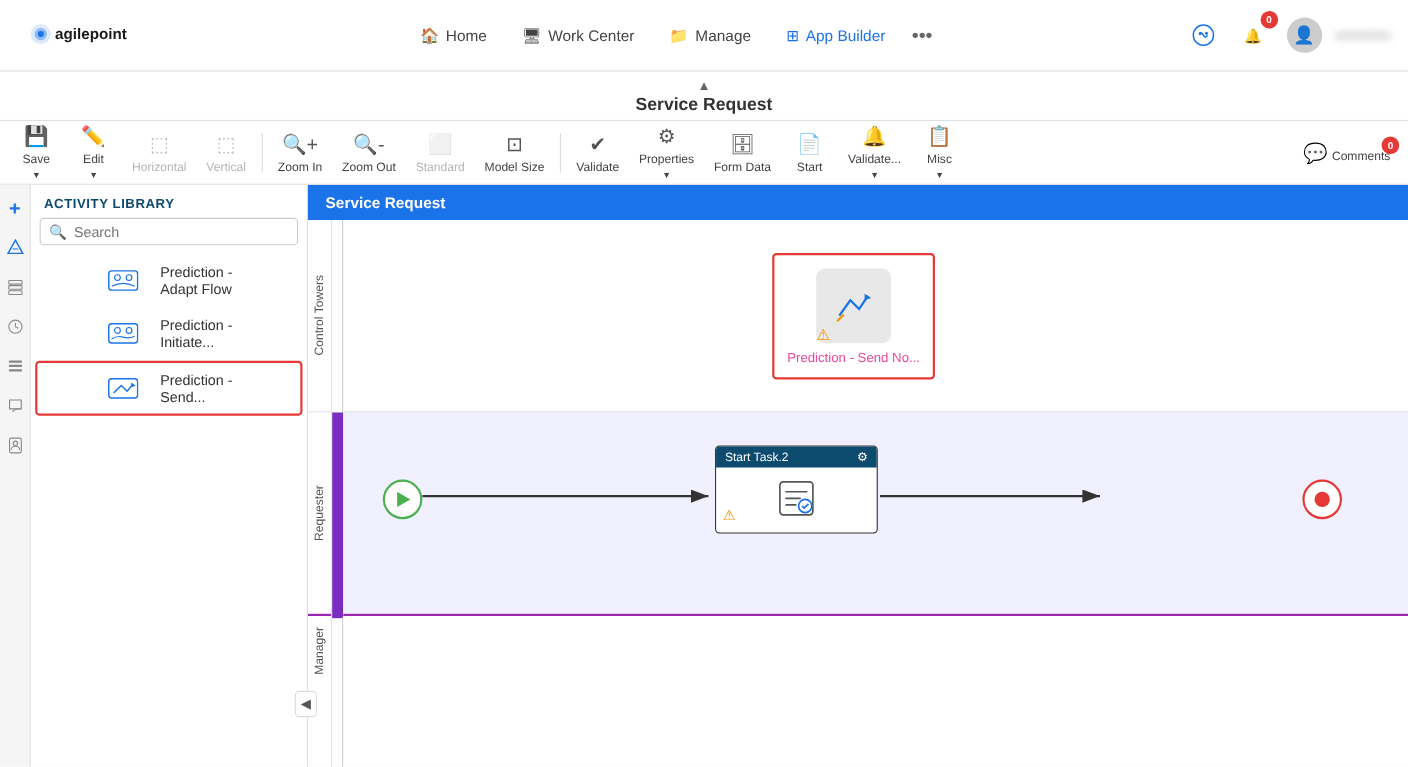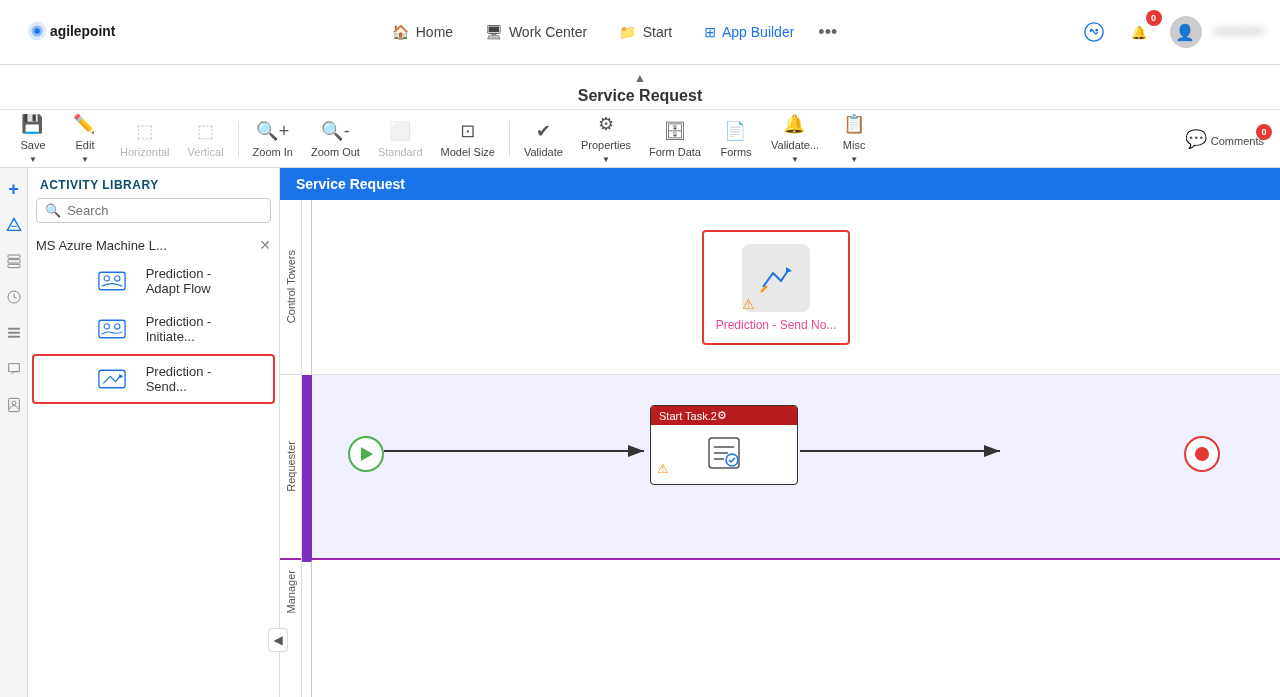--- a/index.html
+++ b/index.html
@@ -206,23 +206,23 @@
     .node-end-inner { width: 14px; height: 14px; background: #e53935; border-radius: 50%; }
 
     .node-task {
       position: absolute;
       left: 338px; top: 205px;
       width: 148px; height: 80px;
       border: 1px solid #333; border-radius: 4px; background: #fff;
       cursor: pointer;
     }
     .node-task-header {
-      background: #b91c1c; color: #fff;
+      background: #0c4a6e; color: #fff;
       font-size: 11px; padding: 3px 8px;
-      display: flex; align-items: center; 
+      display: flex; align-items: center; justify-content: space-between;
       border-radius: 3px 3px 0 0;
     }
     .node-task-body {
       display: flex; align-items: center; justify-content: center; height: 55px;
       position: relative;
     }
     .task-warning { position: absolute; bottom: 4px; left: 6px; font-size: 13px; color: #f59300; }
 
     
     .canvas-grid {
@@ -250,21 +250,21 @@
     <div class="nav-item">
       <span>🏠</span>
       <span>Home</span>
     </div>
     <div class="nav-item">
       <span>🖥</span>
       <span>Work Center</span>
     </div>
     <div class="nav-item">
       <span>📁</span>
-      <span>Start</span>
+      <span>Manage</span>
     </div>
     <div class="nav-item nav-item-active">
       <span>⊞</span>
       <span>App Builder</span>
     </div>
     <div class="nav-dots">•••</div>
   </div>
 
   <div class="nav-right">
     <div class="nav-icon-btn">
@@ -336,21 +336,21 @@
     <span class="tb-icon">⚙</span>
     <span class="tb-label">Properties</span>
     <span style="font-size:8px">▼</span>
   </div>
   <div class="toolbar-btn">
     <span class="tb-icon">🗄</span>
     <span class="tb-label">Form Data</span>
   </div>
   <div class="toolbar-btn">
     <span class="tb-icon">📄</span>
-    <span class="tb-label">Forms</span>
+    <span class="tb-label">Start</span>
   </div>
   <div class="toolbar-btn">
     <span class="tb-icon">🔔</span>
     <span class="tb-label">Validate...</span>
     <span style="font-size:8px">▼</span>
   </div>
   <div class="toolbar-btn">
     <span class="tb-icon">📋</span>
     <span class="tb-label">Misc</span>
     <span style="font-size:8px">▼</span>
@@ -414,24 +414,20 @@
     <div class="sidebar-inner">
       <div class="activity-library-header">
         <span>ACTIVITY LIBRARY</span>
       </div>
 
       <div class="search-box">
         <span class="search-icon">🔍</span>
         <input type="text" placeholder="Search" style="">
       </div>
 
-      <div class="ms-azure-header">
-        <span class="ms-azure-label">MS Azure Machine L...</span>
-        <span class="close-icon">✕</span>
-      </div>
 
       <div class="activity-list">
 
         <div class="activity-item">
           <div class="activity-icon">
             <svg viewBox="0 0 32 22" fill="none" xmlns="http://www.w3.org/2000/svg">
               <rect x="1" y="1" width="30" height="20" rx="3" stroke="#1a73e8" stroke-width="1.5" fill="white"></rect>
               <circle cx="10" cy="8" r="3" stroke="#1a73e8" stroke-width="1.2" fill="none"></circle>
               <circle cx="22" cy="8" r="3" stroke="#1a73e8" stroke-width="1.2" fill="none"></circle>
               <path d="M4 17 Q16 11 28 17" stroke="#1a73e8" stroke-width="1.2" fill="none"></path>

